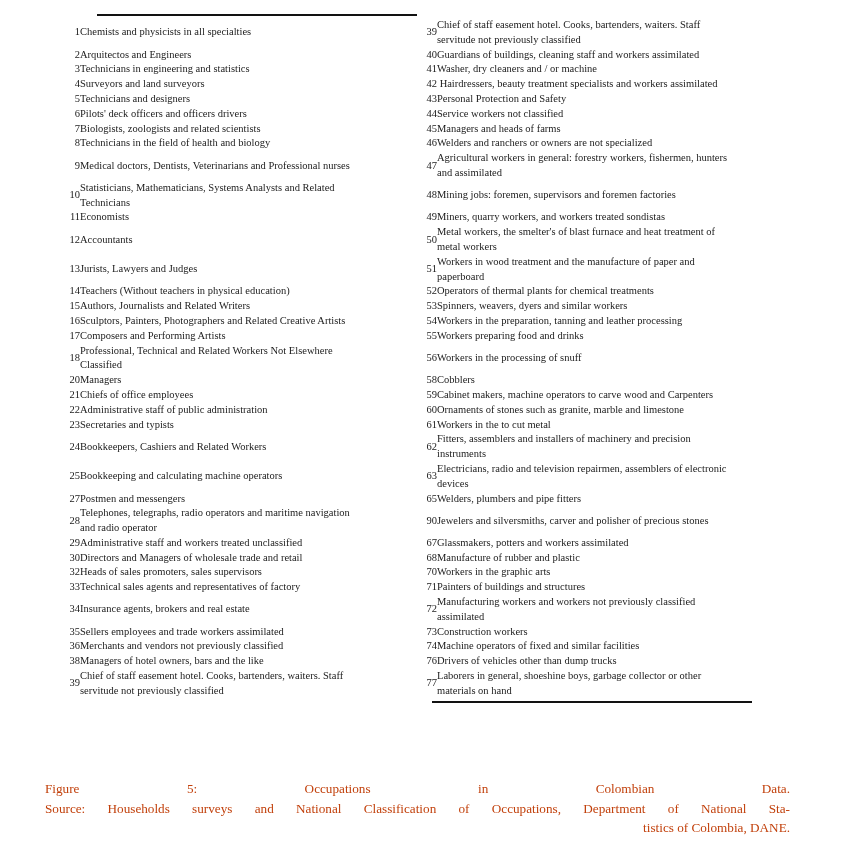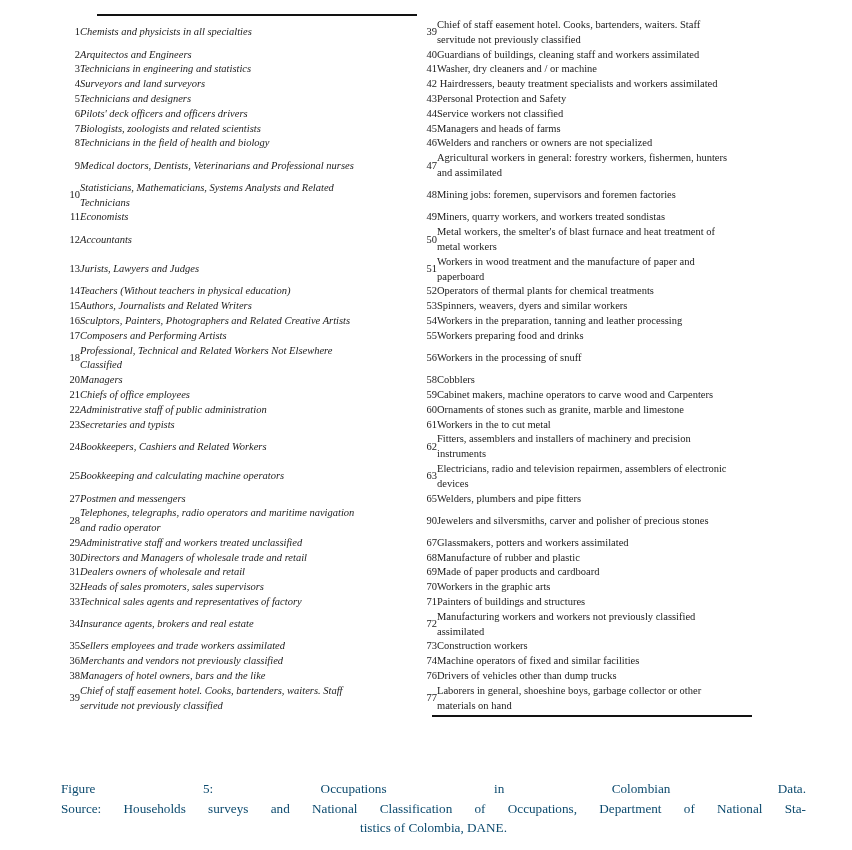--- a/index.html
+++ b/index.html
@@ -52,37 +52,37 @@
   col.c-num-r  { width: 18px; }
   col.c-txt-r  { width: 315px; }
   td.num {
     text-align: right;
     white-space: nowrap;
   }
   td.txt {
     white-space: pre;
     overflow: visible;
   }
-  td.txt-l { padding-left: 17px; font-style: italic; }
+  td.txt-l { padding-left: 17px; }
   td.txt-r { padding-left: 7px; }
   .caption {
     position: absolute;
-    left: 61px;
+    left: 45px;
     top: 779px;
     width: 745px;
     font-size: 13.2px;
     line-height: 19.5px;
-    color: #0c4a6e;
+    color: #c2410c;
   }
   .cap-just {
     text-align: justify;
     text-align-last: justify;
   }
   .cap-left {
-    text-align: center;
+    text-align: right;
   }
 </style>
 </head>
 <body>
 
 <div class="page">
 
   <div class="table-wrap">
     <div class="rule rule-top"></div>
     <table class="occ">
@@ -264,26 +264,20 @@
             <td class="num num-r">67</td>
             <td class="txt txt-r">Glassmakers, potters and workers assimilated</td>
           </tr>
           <tr>
             <td class="num num-l">30</td>
             <td class="txt txt-l">Directors and Managers of wholesale trade and retail</td>
             <td class="num num-r">68</td>
             <td class="txt txt-r">Manufacture of rubber and plastic</td>
           </tr>
           <tr>
-            <td class="num num-l">31</td>
-            <td class="txt txt-l">Dealers owners of wholesale and retail</td>
-            <td class="num num-r">69</td>
-            <td class="txt txt-r">Made of paper products and cardboard</td>
-          </tr>
-          <tr>
             <td class="num num-l">32</td>
             <td class="txt txt-l">Heads of sales promoters, sales supervisors</td>
             <td class="num num-r">70</td>
             <td class="txt txt-r">Workers in the graphic arts</td>
           </tr>
           <tr>
             <td class="num num-l">33</td>
             <td class="txt txt-l">Technical sales agents and representatives of factory</td>
             <td class="num num-r">71</td>
             <td class="txt txt-r">Painters of buildings and structures</td>

